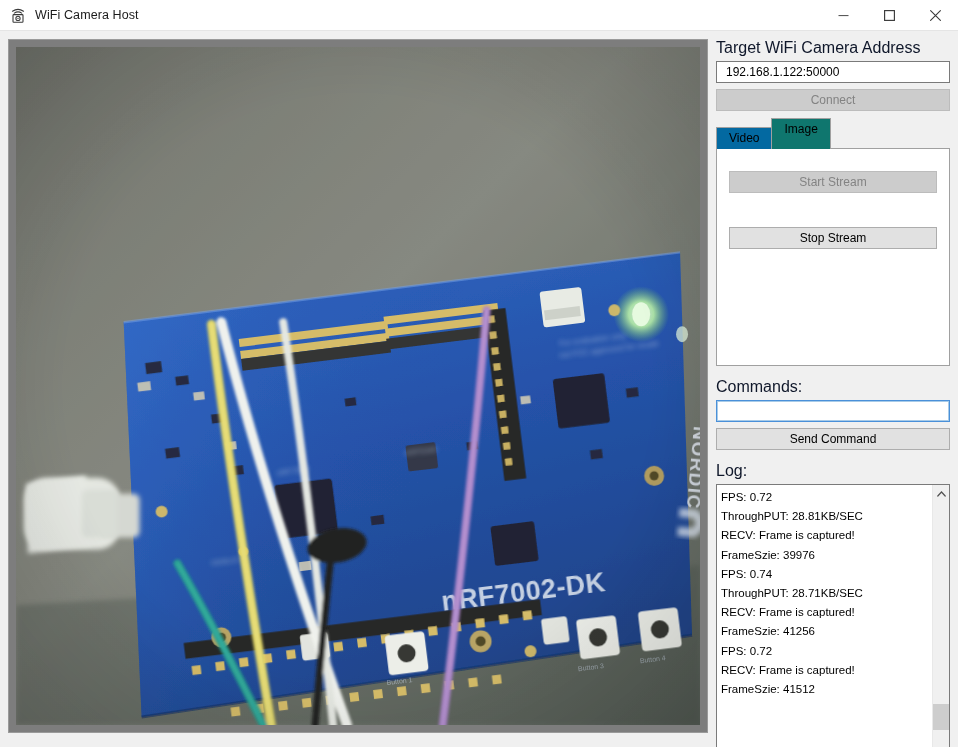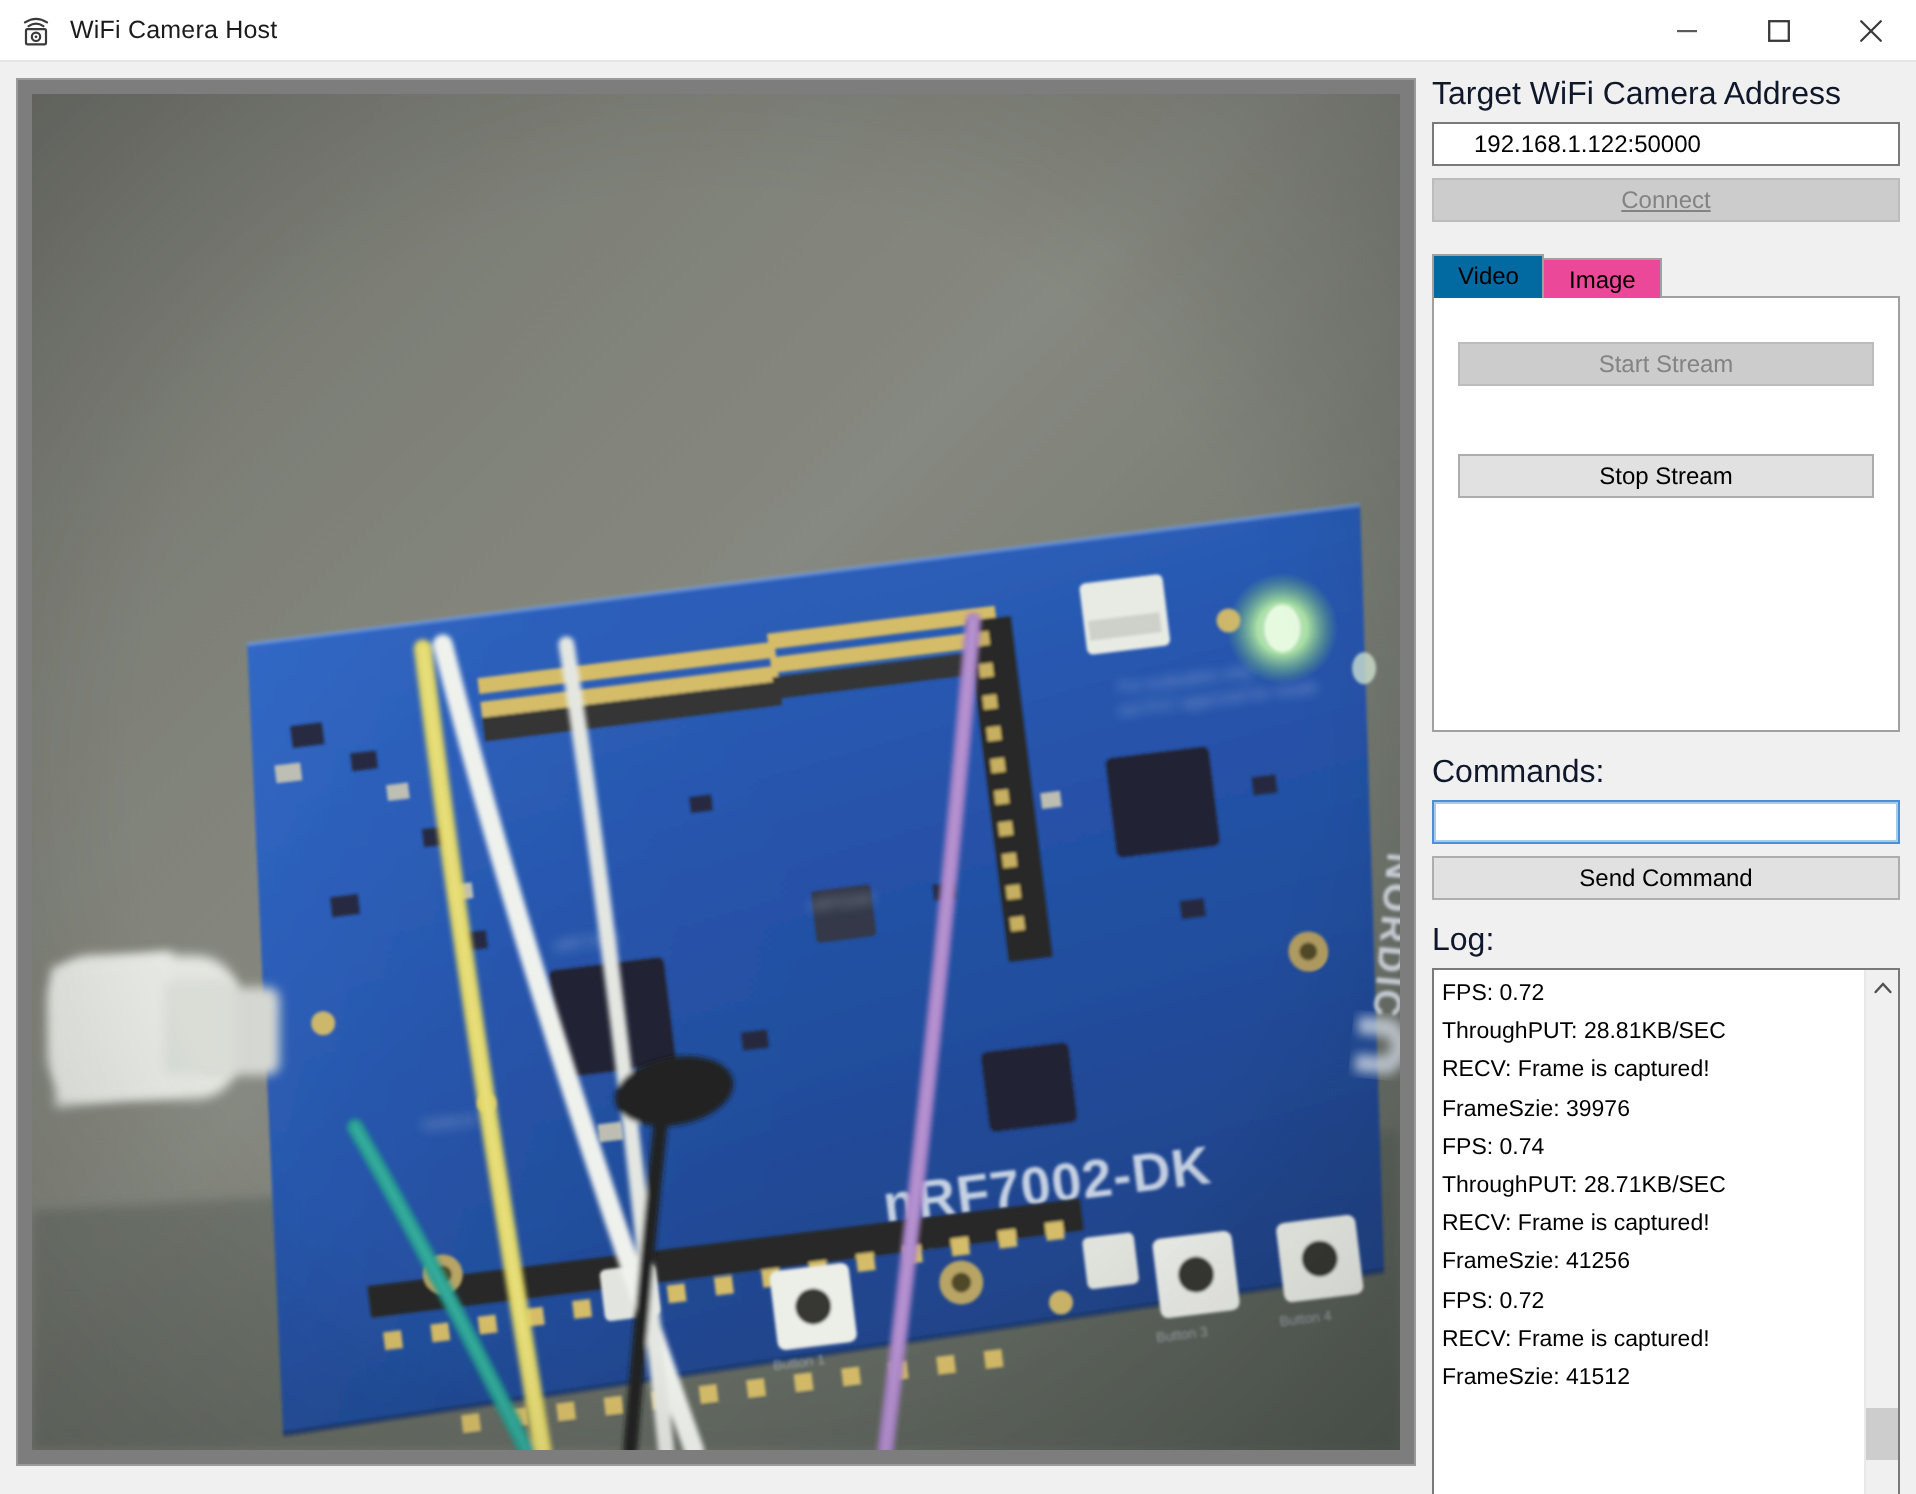--- a/index.html
+++ b/index.html
@@ -73,21 +73,21 @@
     display: block;
   }
   .winput {
     width: 100%;
     height: 22px;
     border: 1px solid #7a7a7a;
     background: #fff;
     font-family: "Liberation Sans", sans-serif;
     font-size: 12px;
     color: #000;
-    padding: 0 20px;
+    padding: 0 9px;
     outline: none;
   }
   .winput.focused {
     border: 1px solid #4a90d9;
     box-shadow: 0 0 0 1px #a8cbe8 inset;
   }
   .wbtn {
     width: 100%;
     height: 22px;
     border: 1px solid #adadad;
@@ -101,39 +101,39 @@
   }
   .wbtn.disabled {
     background: #cccccc;
     border-color: #bcbcbc;
     color: #838383;
   }
 
   
   #addr-label { margin-bottom: 4px; }
   #addr-input { margin-bottom: 6px; }
-  #connect-btn { margin-bottom: 16px; text-decoration: underline; }
+  #connect-btn { margin-bottom: 16px; }
 
   
   #tabstrip {
     display: flex;
     align-items: flex-end;
     height: 22px;
     position: relative;
     z-index: 2;
   }
   .tab {
     font-size: 12px;
     color: #000;
     padding: 0 12px;
-    height: 20px;
+    height: 31px;
     line-height: 20px;
     border: 1px solid #a0a0a0;
     border-bottom: none;
-    background: #ec4899;
+    background: #0f766e;
     cursor: default;
     margin-right: -1px;
     position: relative;
   }
   .tab.active {
     background: #0369a1;
     height: 22px;
     line-height: 21px;
     z-index: 3;
   }

